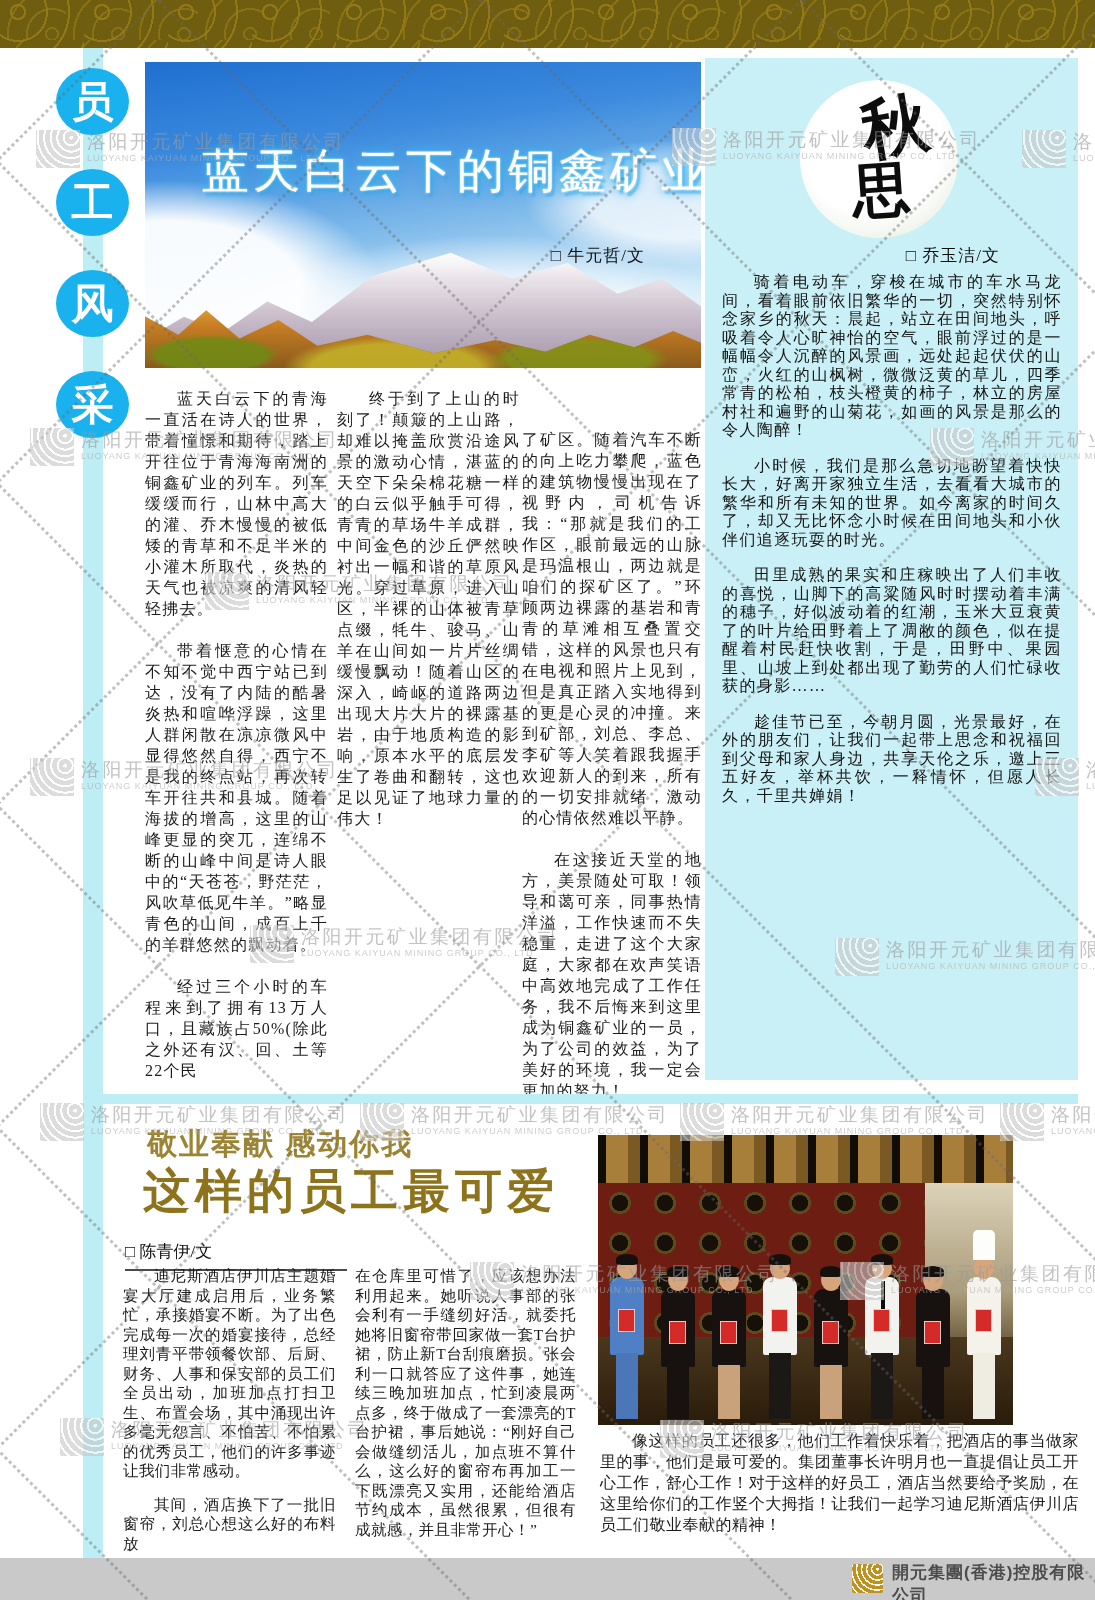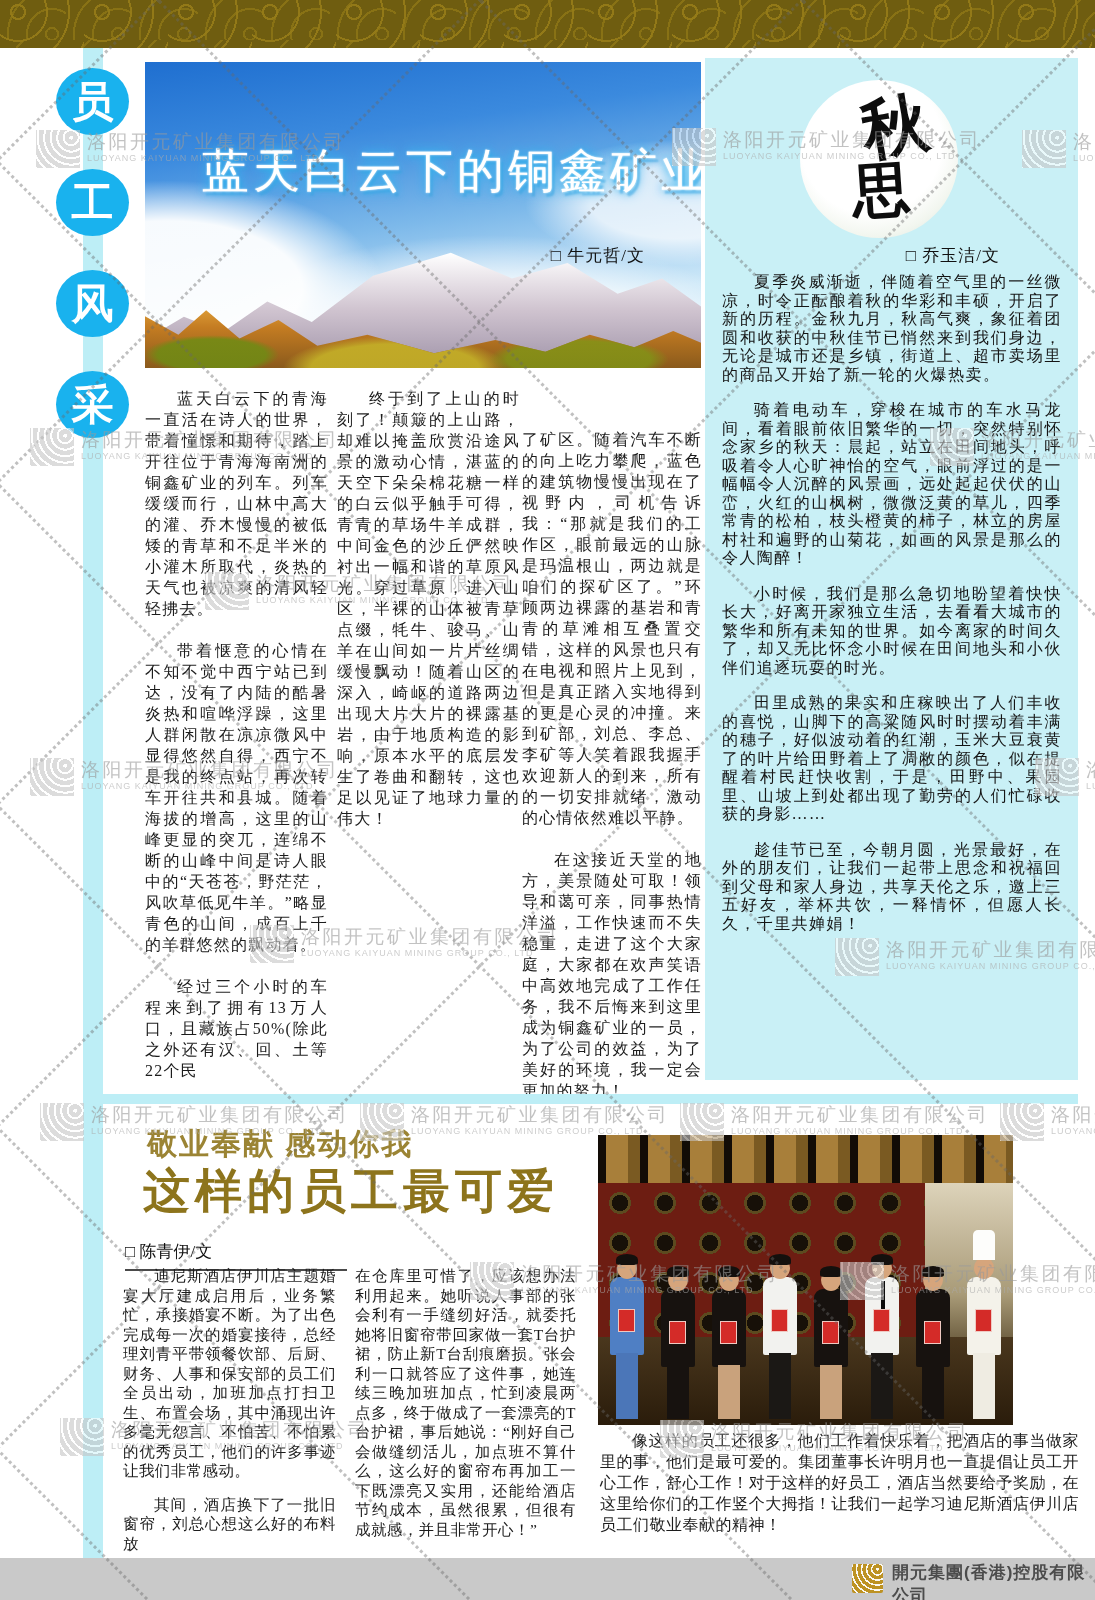--- a/index.html
+++ b/index.html
@@ -170,21 +170,20 @@
     </div>
   </section>
 
   <section class="autumn">
     <div class="moon">
       <span class="cal cal-1">秋</span>
       <span class="cal cal-2">思</span>
     </div>
     <div class="autumn-byline">□ 乔玉洁/文</div>
     <div class="autumn-body">
-      <p>夏季炎威渐逝，伴随着空气里的一丝微凉，时令正酝酿着秋的华彩和丰硕，开启了新的历程。金秋九月，秋高气爽，象征着团圆和收获的中秋佳节已悄然来到我们身边，无论是城市还是乡镇，街道上、超市卖场里的商品又开始了新一轮的火爆热卖。</p>
       <p>骑着电动车，穿梭在城市的车水马龙间，看着眼前依旧繁华的一切，突然特别怀念家乡的秋天：晨起，站立在田间地头，呼吸着令人心旷神怡的空气，眼前浮过的是一幅幅令人沉醉的风景画，远处起起伏伏的山峦，火红的山枫树，微微泛黄的草儿，四季常青的松柏，枝头橙黄的柿子，林立的房屋村社和遍野的山菊花，如画的风景是那么的令人陶醉！</p>
       <p>小时候，我们是那么急切地盼望着快快长大，好离开家独立生活，去看看大城市的繁华和所有未知的世界。如今离家的时间久了，却又无比怀念小时候在田间地头和小伙伴们追逐玩耍的时光。</p>
       <p>田里成熟的果实和庄稼映出了人们丰收的喜悦，山脚下的高粱随风时时摆动着丰满的穗子，好似波动着的红潮，玉米大豆衰黄了的叶片给田野着上了凋敝的颜色，似在提醒着村民赶快收割，于是，田野中、果园里、山坡上到处都出现了勤劳的人们忙碌收获的身影……</p>
       <p>趁佳节已至，今朝月圆，光景最好，在外的朋友们，让我们一起带上思念和祝福回到父母和家人身边，共享天伦之乐，邀上三五好友，举杯共饮，一释情怀，但愿人长久，千里共婵娟！</p>
     </div>
   </section>
 
   <div class="divider-strip"></div>
 
   <section>

